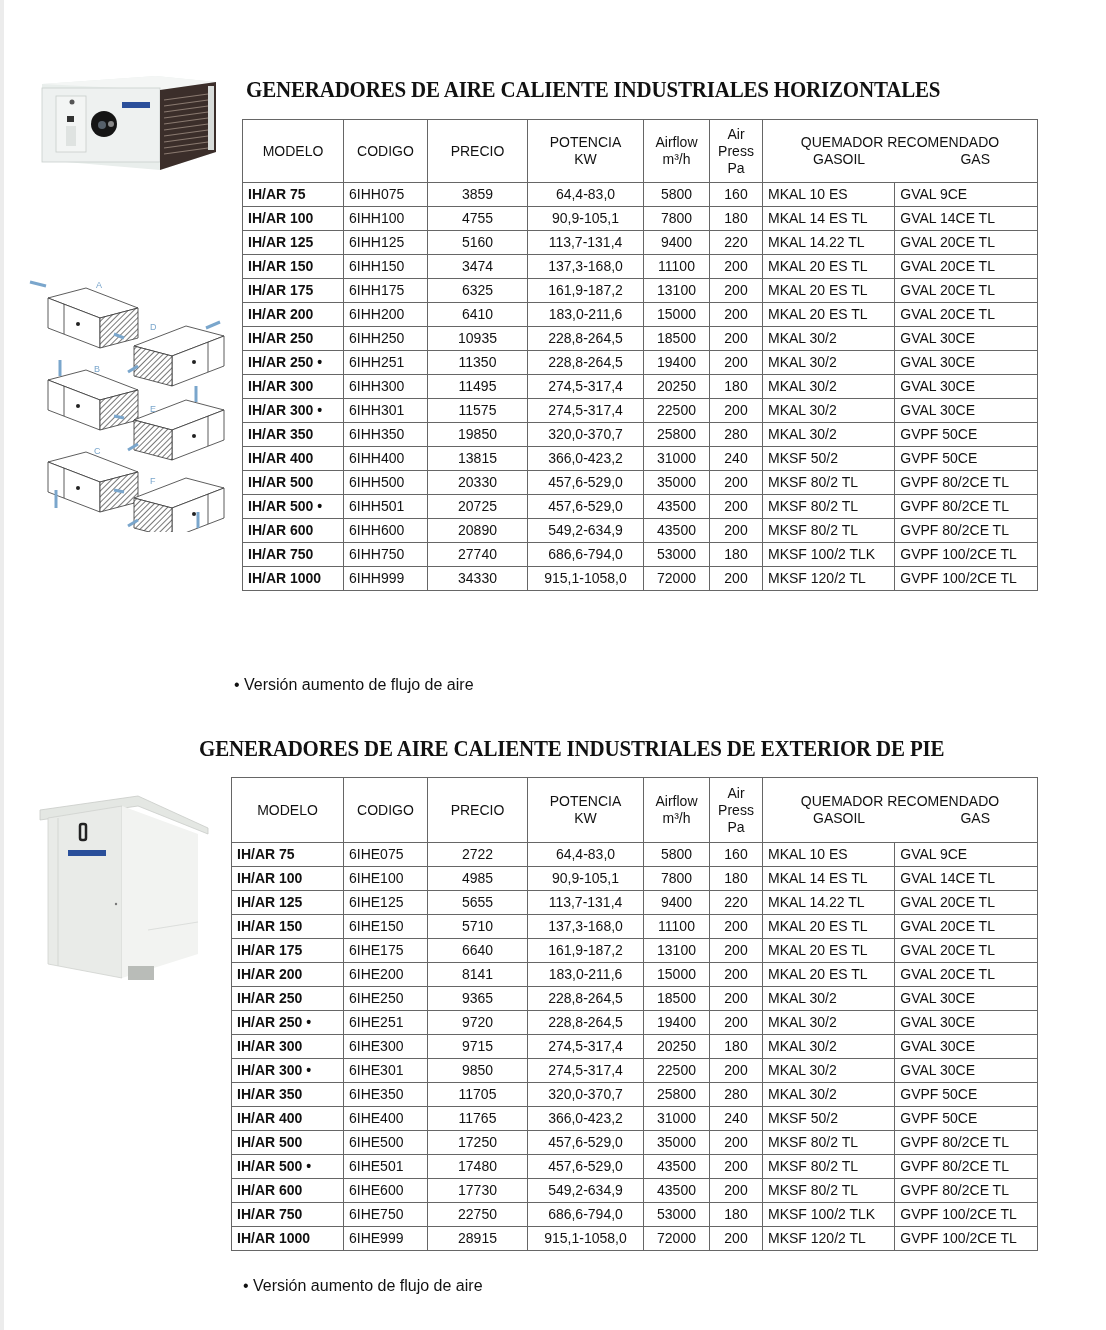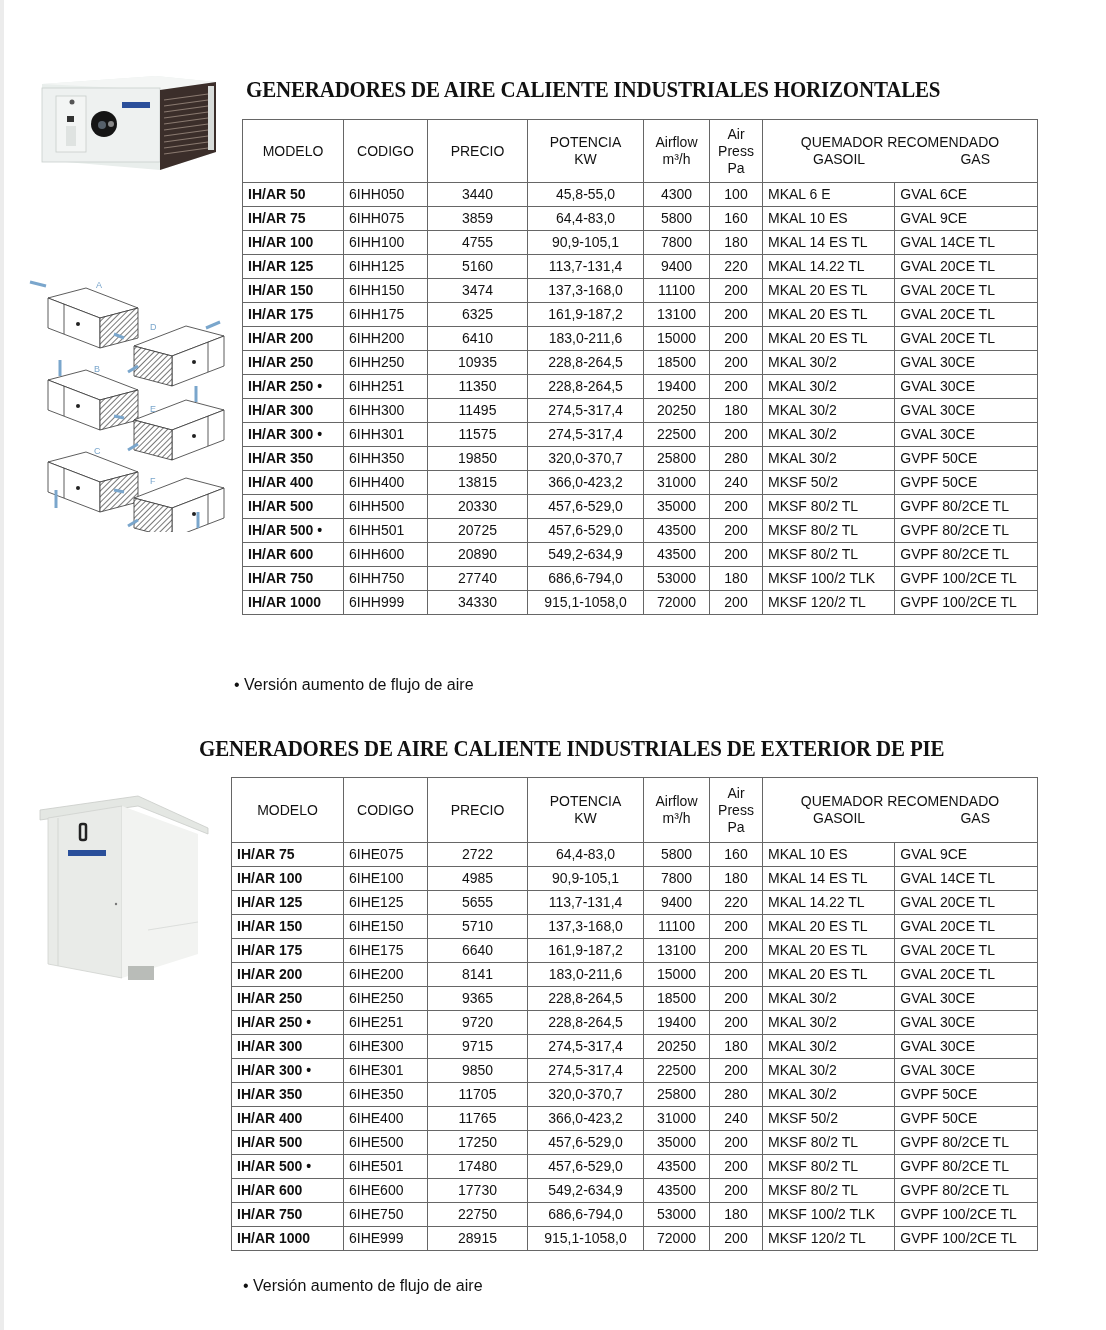--- a/index.html
+++ b/index.html
@@ -131,30 +131,20 @@
         <div>QUEMADOR RECOMENDADO</div>
         <div class="burn-sub">
             <span>GASOIL</span>
             <span>GAS</span>
           </div>
       </th>
     </tr>
   </thead>
   <tbody id="t1body">
       <tr>
-        <td class="m">IH/AR 50</td>
-        <td class="c">6IHH050</td>
-        <td class="n">3440</td>
-        <td class="n">45,8-55,0</td>
-        <td class="n">4300</td>
-        <td class="n">100</td>
-        <td class="b">MKAL 6 E</td>
-        <td class="b">GVAL 6CE</td>
-      </tr>
-      <tr>
         <td class="m">IH/AR 75</td>
         <td class="c">6IHH075</td>
         <td class="n">3859</td>
         <td class="n">64,4-83,0</td>
         <td class="n">5800</td>
         <td class="n">160</td>
         <td class="b">MKAL 10 ES</td>
         <td class="b">GVAL 9CE</td>
       </tr>
       <tr>

